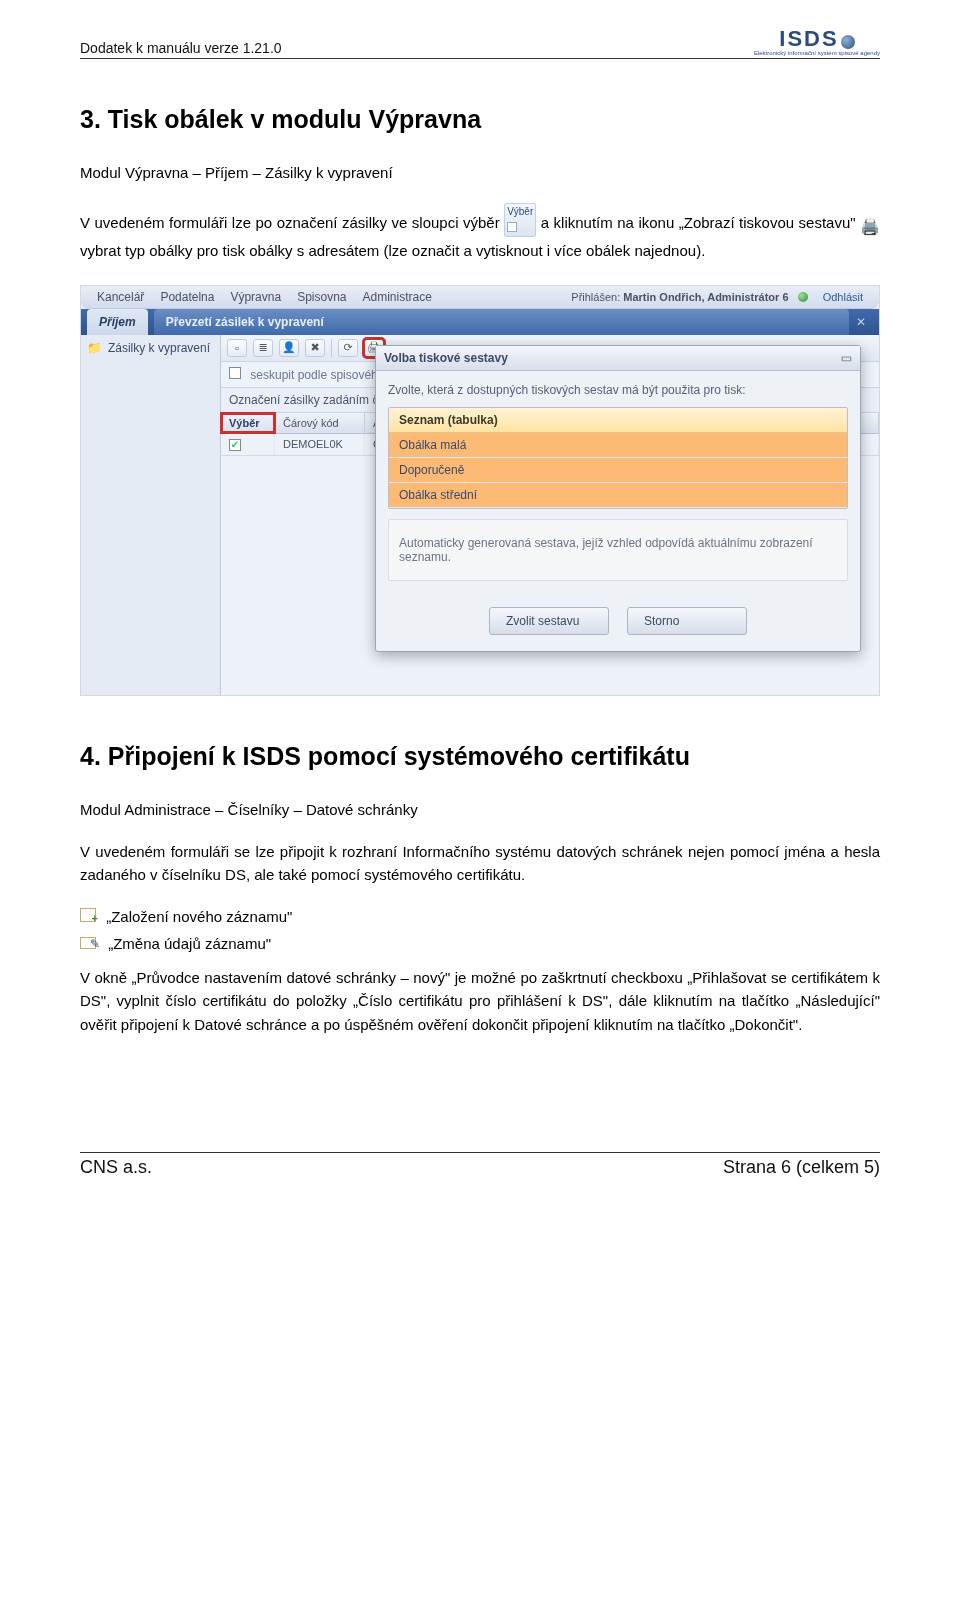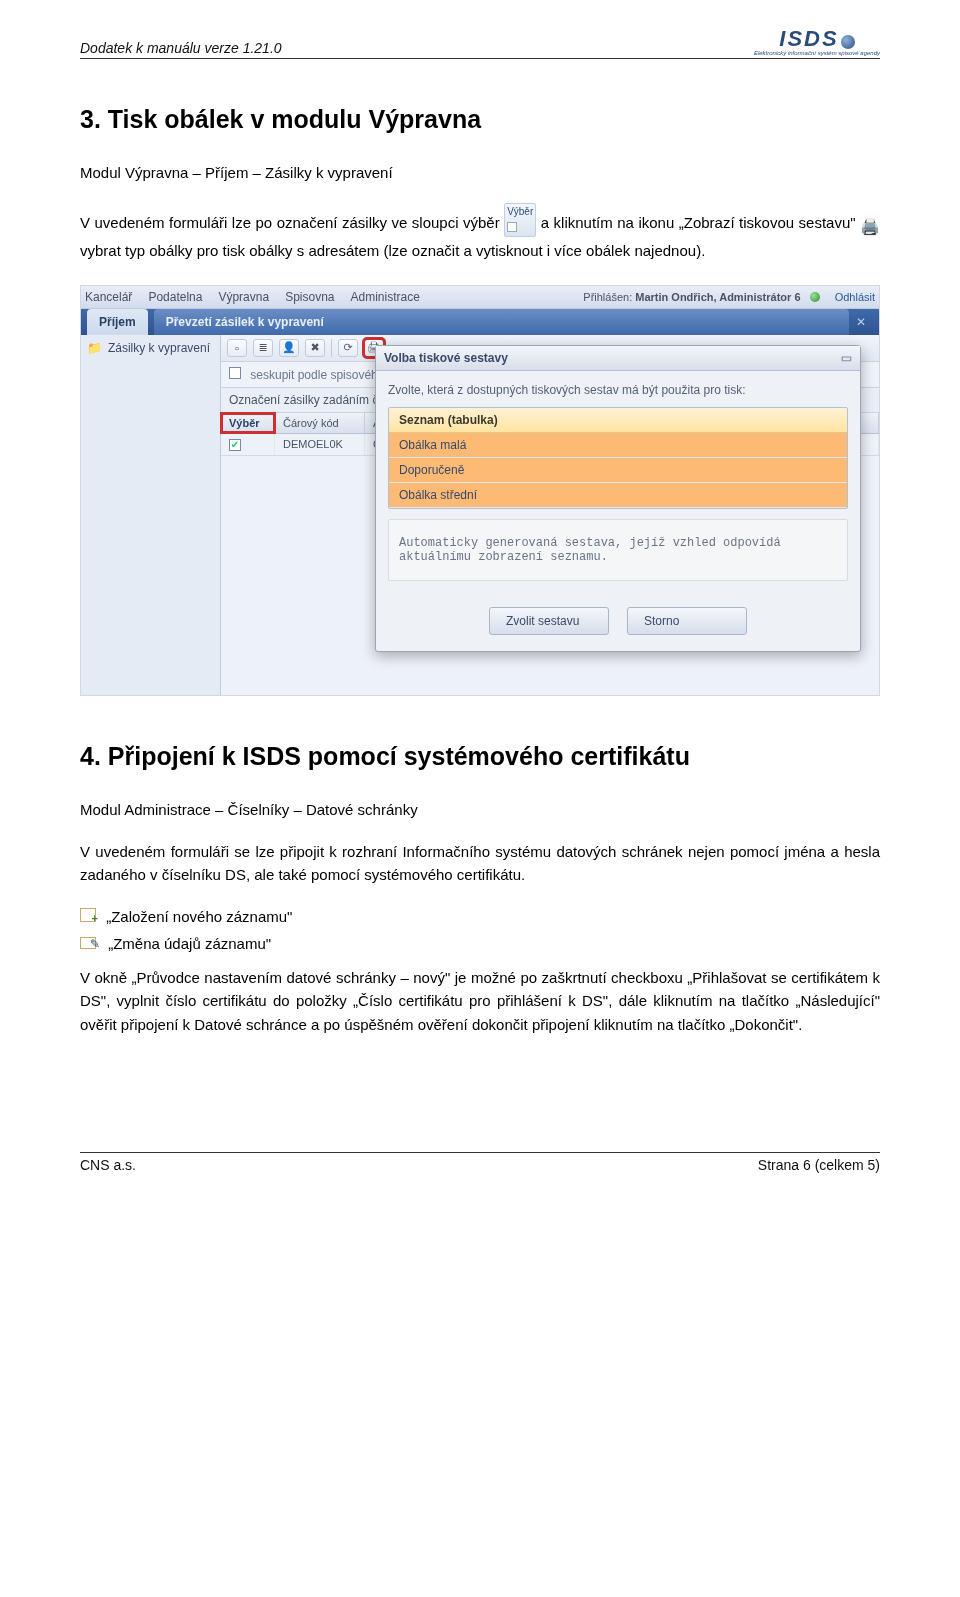--- a/index.html
+++ b/index.html
@@ -14,21 +14,20 @@
   .page {
     padding: 28px 80px 40px 80px;
   }
   .doc-header {
     display: flex;
     justify-content: space-between;
     align-items: flex-end;
     border-bottom: 1px solid #333;
     padding-bottom: 2px;
     margin-bottom: 46px;
-    font-style: italic;
   }
   .doc-header-left {
     font-size: 14px;
     color: #111;
   }
   .logo {
     text-align: center;
     line-height: 1;
   }
   .logo-main {
@@ -109,40 +108,41 @@
     background: #e7edf6;
     font-size: 12px;
     color: #4a5266;
     margin: 10px 0 46px 0;
     user-select: none;
   }
   .app-menubar {
     display:flex; align-items:center;
     background: linear-gradient(#e9eef7,#d2dced);
     border-bottom:1px solid #c2cad9;
-    padding: 4px 4px;
+    padding: 4px 16px;
     gap: 16px;
+    border-radius: 9px;
   }
   .app-menubar .spacer { flex:1; }
   .app-menubar .login { font-size:11px; color:#4a5266; }
   .app-menubar .logout { color:#2a5a9a; margin-left:8px; }
   .app-menubar .gdot{
     width:10px;height:10px;border-radius:50%;
     background:radial-gradient(circle at 35% 35%,#9be29b,#2c8a2c);
     display:inline-block; margin:0 4px 0 6px; vertical-align:-1px;
   }
   .app-tabbar {
     display:flex;
     background: linear-gradient(#3f6aac,#2f5390);
     color:#fff;
     padding: 0 6px;
   }
   .app-tabbar .tab {
     padding:6px 12px;
-    border-top-left-radius:4px; border-top-right-radius:4px;
+    border-top-left-radius:4px; border-top-right-radius:4px;font-style:italic;
   }
   .app-tabbar .tab.active {
     background: linear-gradient(#dfe8f5,#cdd9ec);
     color:#2a4068; font-weight:bold;
   }
   .app-tabbar .title {
     padding:6px 12px; color:#e6effb; font-weight:bold;
     background: linear-gradient(#6b8ec4,#3f6aac);
     margin-left:6px; border-top-left-radius:4px; border-top-right-radius:4px;
     flex:1;
@@ -220,38 +220,38 @@
   }
   .listbox .row {
     padding:5px 10px; border-bottom:1px solid #e3e7ee; color:#3a4a6a;
   }
   .listbox .row.sel {
     background:linear-gradient(#fff2d4,#ffe4a3);
     border-bottom:1px solid #e2c987; font-weight:bold; color:#3a3a2a;
   }
   .modal-desc {
     margin-top:10px; background:#f5f6f8; border:1px solid #d6dbe4;
-    padding:16px 10px; color:#6a7487; font-size:12px; border-radius:2px;font-family:Liberation Mono, monospace;
+    padding:16px 10px; color:#6a7487; font-size:12px; border-radius:2px;
   }
   .modal-foot {
     display:flex; gap:18px; justify-content:center; padding:14px 0 16px 0;
   }
   .btn {
     min-width:120px; text-align:left;
     padding:6px 16px;
     background:linear-gradient(#f4f7fb,#d6deeb);
     border:1px solid #aab5c8; border-radius:3px;
     color:#3a4a6a; font-size:12px;
   }
   .iconline { margin:10px 0; }
   .iconline .lbl { margin-left:6px; }
   .doc-footer {
     display:flex; justify-content:space-between;
     border-top:1px solid #333; padding-top:4px;
-    font-size:14px; color:#111;
+    font-size:18px; color:#111;
     margin-top:54px;
   }
   .h-spacer { height: 40px; }
 </style>
 </head>
 <body>
 
 <div class="page">
 
   <div class="doc-header">

